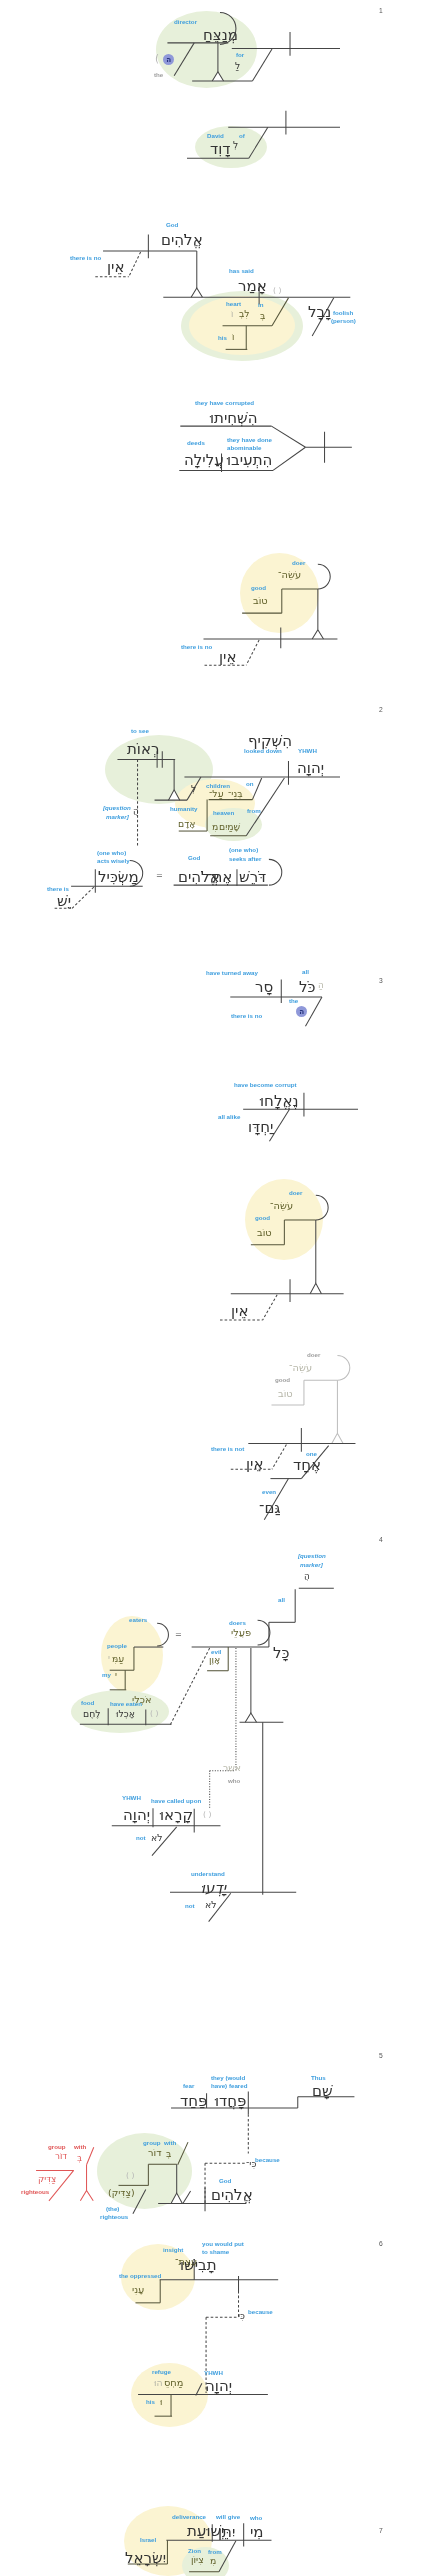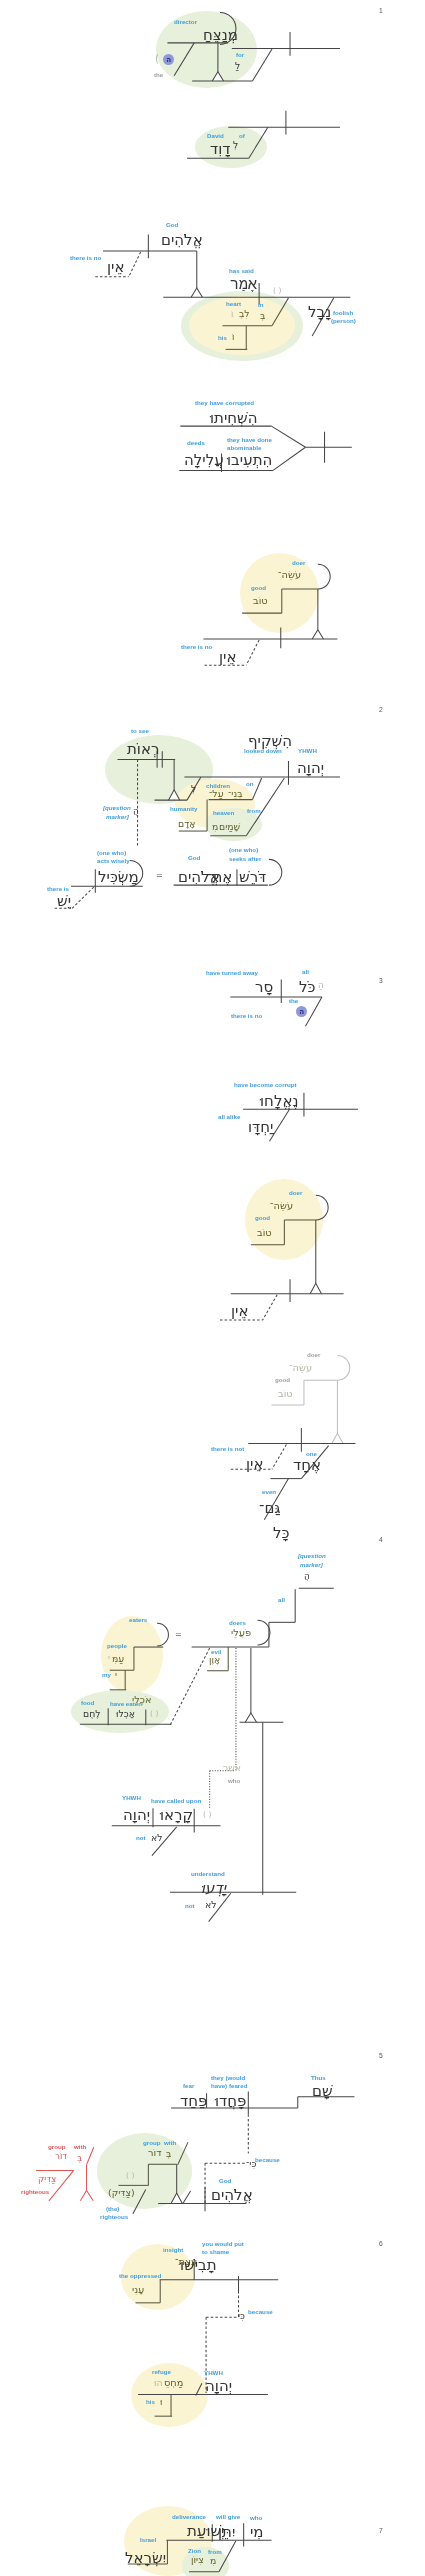--- a/index.html
+++ b/index.html
@@ -278,21 +278,21 @@
   <span class="t he f18 txt" style="left:235px;top:60px;">לַ</span>
   <span class="t en txt" style="left:207px;top:132px;">David</span>
   <span class="t en txt" style="left:239px;top:132px;">of</span>
   <span class="t he txt" style="left:210px;top:140px;">דָוִד</span>
   <span class="t he f18 txt" style="left:233px;top:139px;">לְ</span>
   <span class="t en txt" style="left:166px;top:221px;">God</span>
   <span class="t he txt" style="left:161px;top:231px;">אֱלֹהִים</span>
   <span class="t en txt" style="left:70px;top:254px;">there is no</span>
   <span class="t he txt" style="left:107px;top:258px;">אֵין</span>
   <span class="t en txt" style="left:229px;top:267px;">has said</span>
-  <span class="t he txt" style="left:230px;top:277px;font-family:Liberation Mono, monospace;">אָמַר</span>
+  <span class="t he txt" style="left:238px;top:277px;">אָמַר</span>
   <span class="t gp txt" style="left:273px;top:286px;">( )</span>
   <span class="t he txt" style="left:308px;top:303px;">נָבָל</span>
   <span class="t en txt" style="left:333px;top:309px;">foolish</span>
   <span class="t en txt" style="left:331px;top:317px;">(person)</span>
   <span class="t en txt" style="left:226px;top:300px;">heart</span>
   <span class="t en txt" style="left:258px;top:301px;">in</span>
   <span class="t ghe txt" style="left:231px;top:309px;">וֹ</span>
   <span class="t heo f18 txt" style="left:239px;top:308px;">לִבְ</span>
   <span class="t heo f18 txt" style="left:260px;top:310px;">בְּ</span>
   <span class="t en txt" style="left:218px;top:334px;">his</span>
@@ -369,21 +369,21 @@
   <span class="t he txt" style="left:246px;top:1455px;">אֵין</span>
   <span class="t en txt" style="left:306px;top:1450px;">one</span>
   <span class="t he txt" style="left:293px;top:1456px;">אֶחָד</span>
   <span class="t en txt" style="left:262px;top:1488px;">even</span>
   <span class="t he txt" style="left:259px;top:1499px;">גַּם־</span>
 
   <span class="t en it txt" style="left:298px;top:1552px;">[question</span>
   <span class="t en it txt" style="left:300px;top:1561px;">marker]</span>
   <span class="t he f17 txt" style="left:304px;top:1571px;">הֲ</span>
   <span class="t en txt" style="left:278px;top:1596px;">all</span>
-  <span class="t he txt" style="left:273px;top:1524px;">כָּל</span>
+  <span class="t he txt" style="left:273px;top:1644px;">כָּל</span>
   <span class="t en txt" style="left:229px;top:1619px;">doers</span>
   <span class="t heo txt" style="left:231px;top:1627px;">פֹּעֲלֵי</span>
   <span class="t en txt" style="left:211px;top:1648px;">evil</span>
   <span class="t heo f18 txt" style="left:209px;top:1654px;">אָוֶן</span>
   <span class="t en txt" style="left:129px;top:1616px;">eaters</span>
   <span class="t heo txt" style="left:132px;top:1694px;">אֹכְלֵי</span>
   <span class="t eq txt" style="left:175px;top:1629px;">=</span>
   <span class="t en txt" style="left:107px;top:1642px;">people</span>
   <span class="t ghe txt" style="left:108px;top:1653px;">י</span>
   <span class="t heo f18 txt" style="left:112px;top:1653px;">עַמִּ</span>

